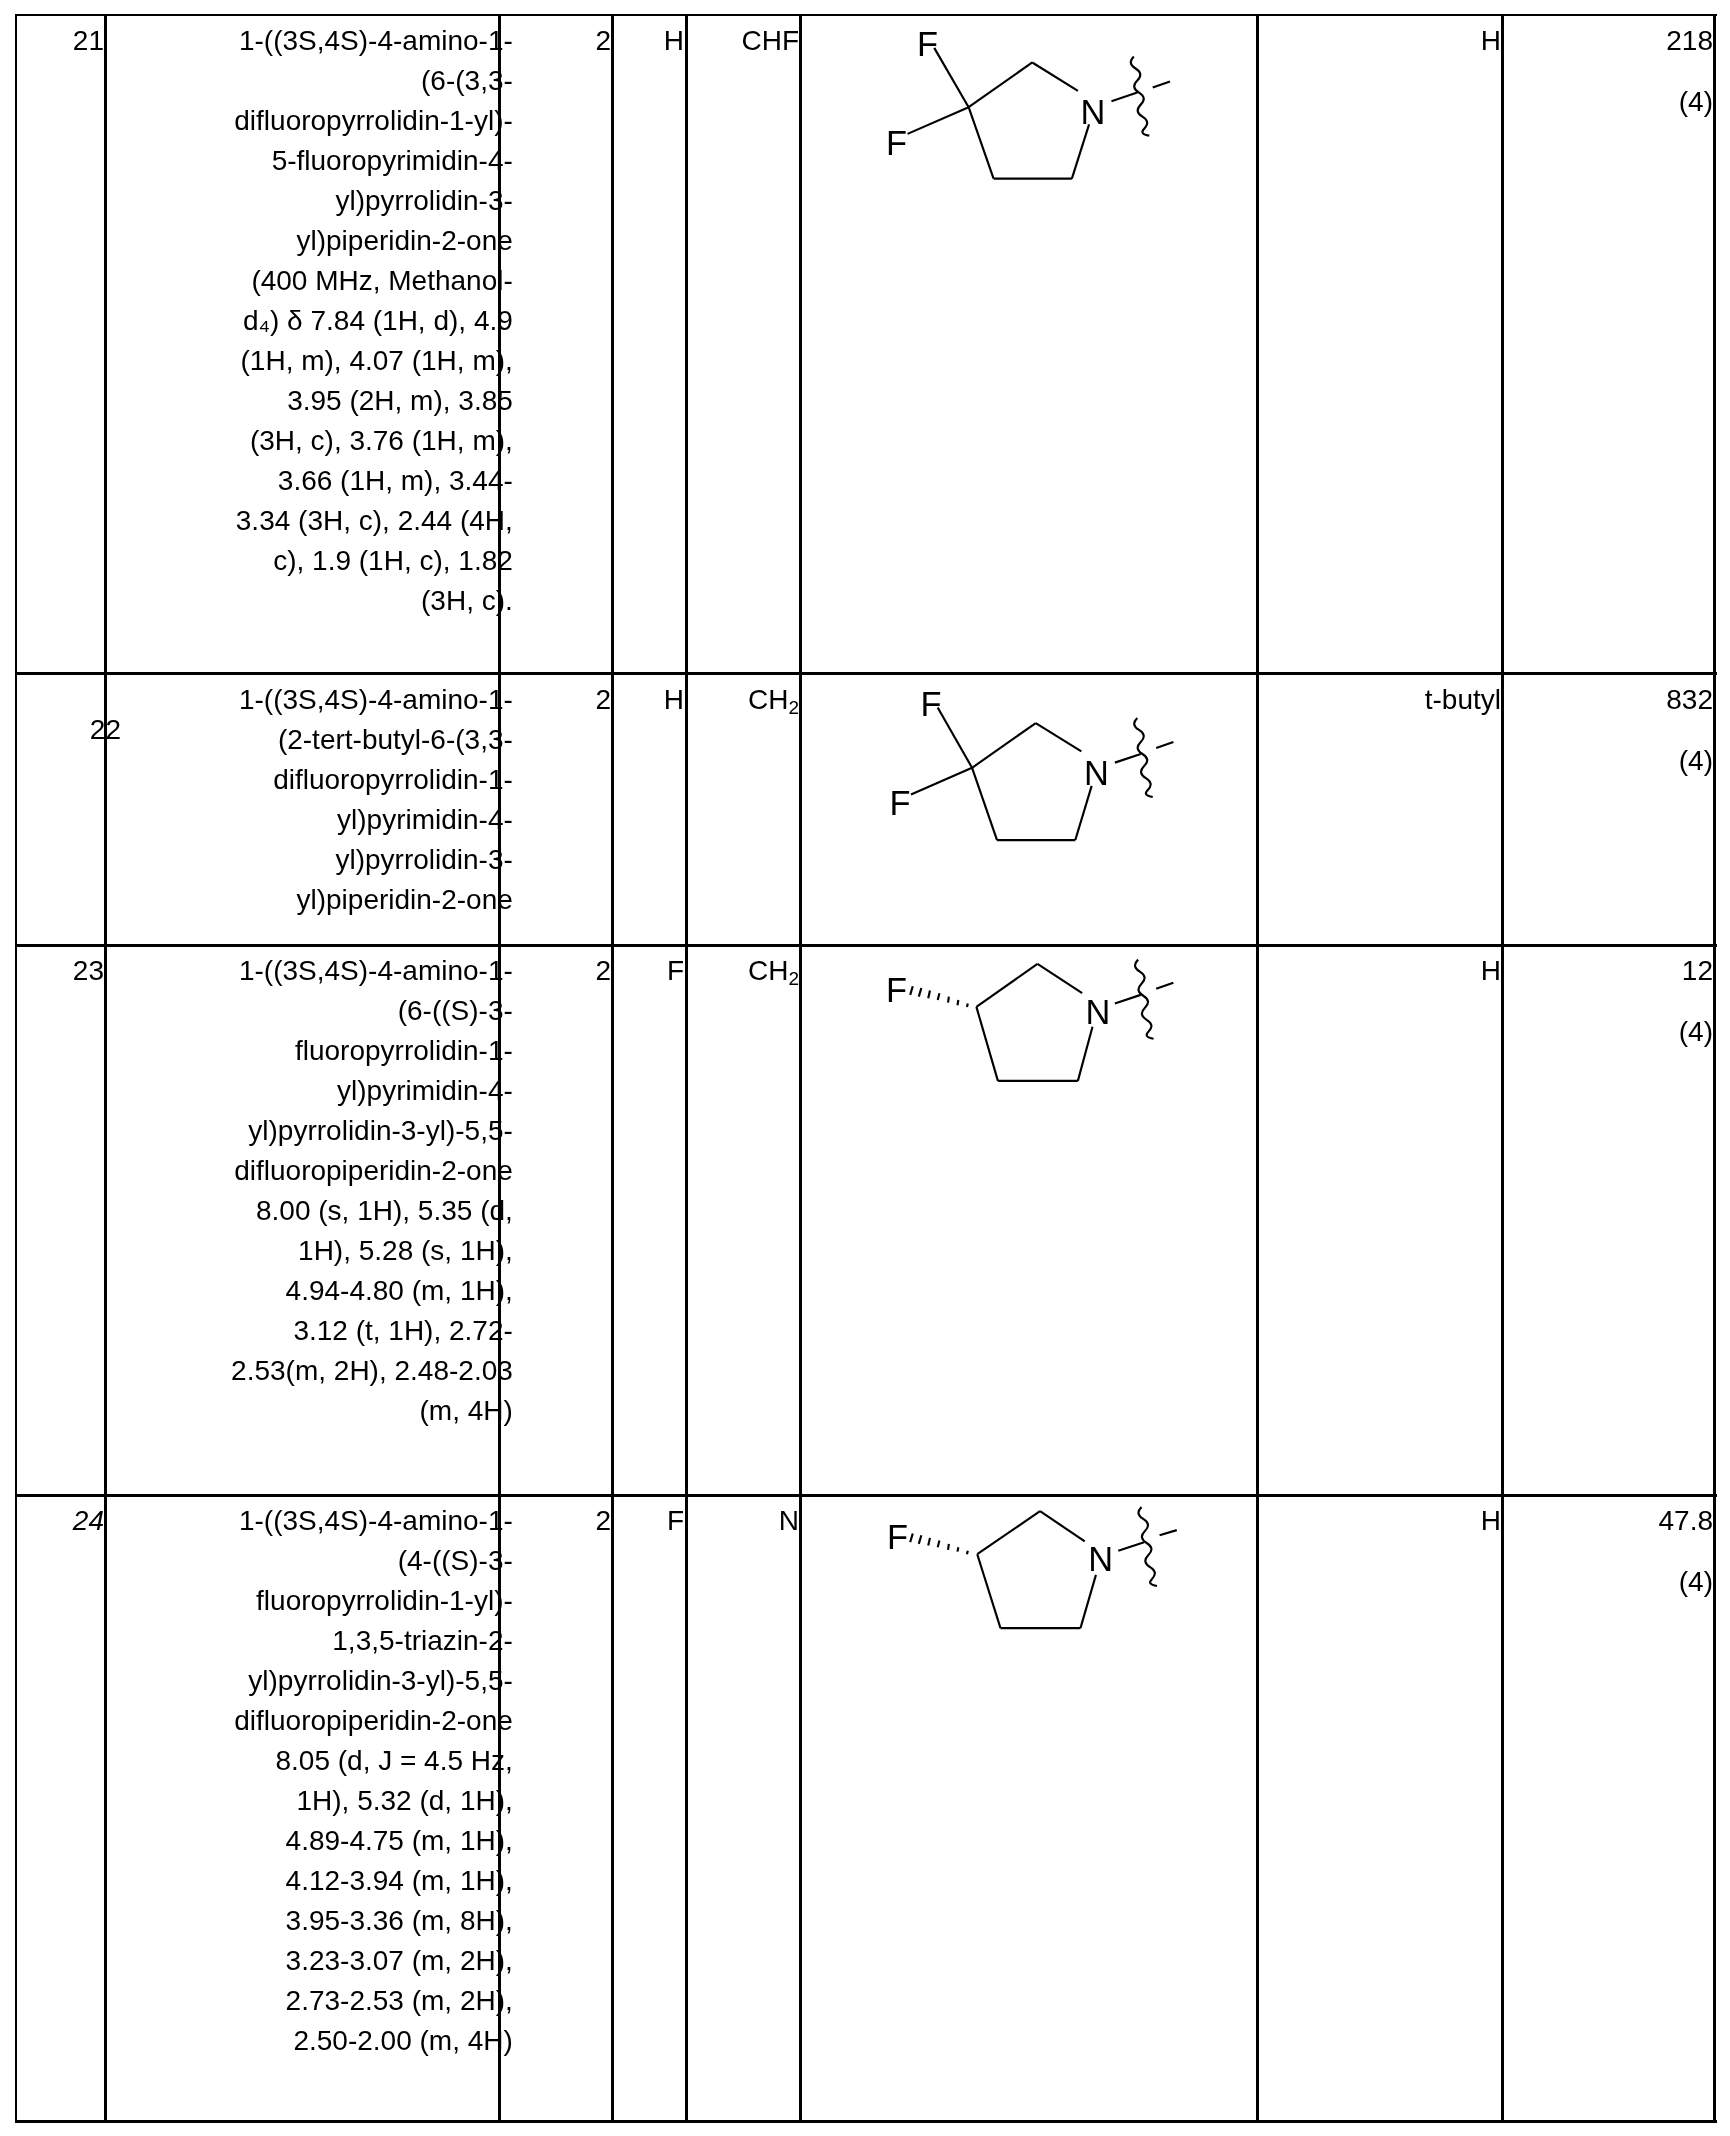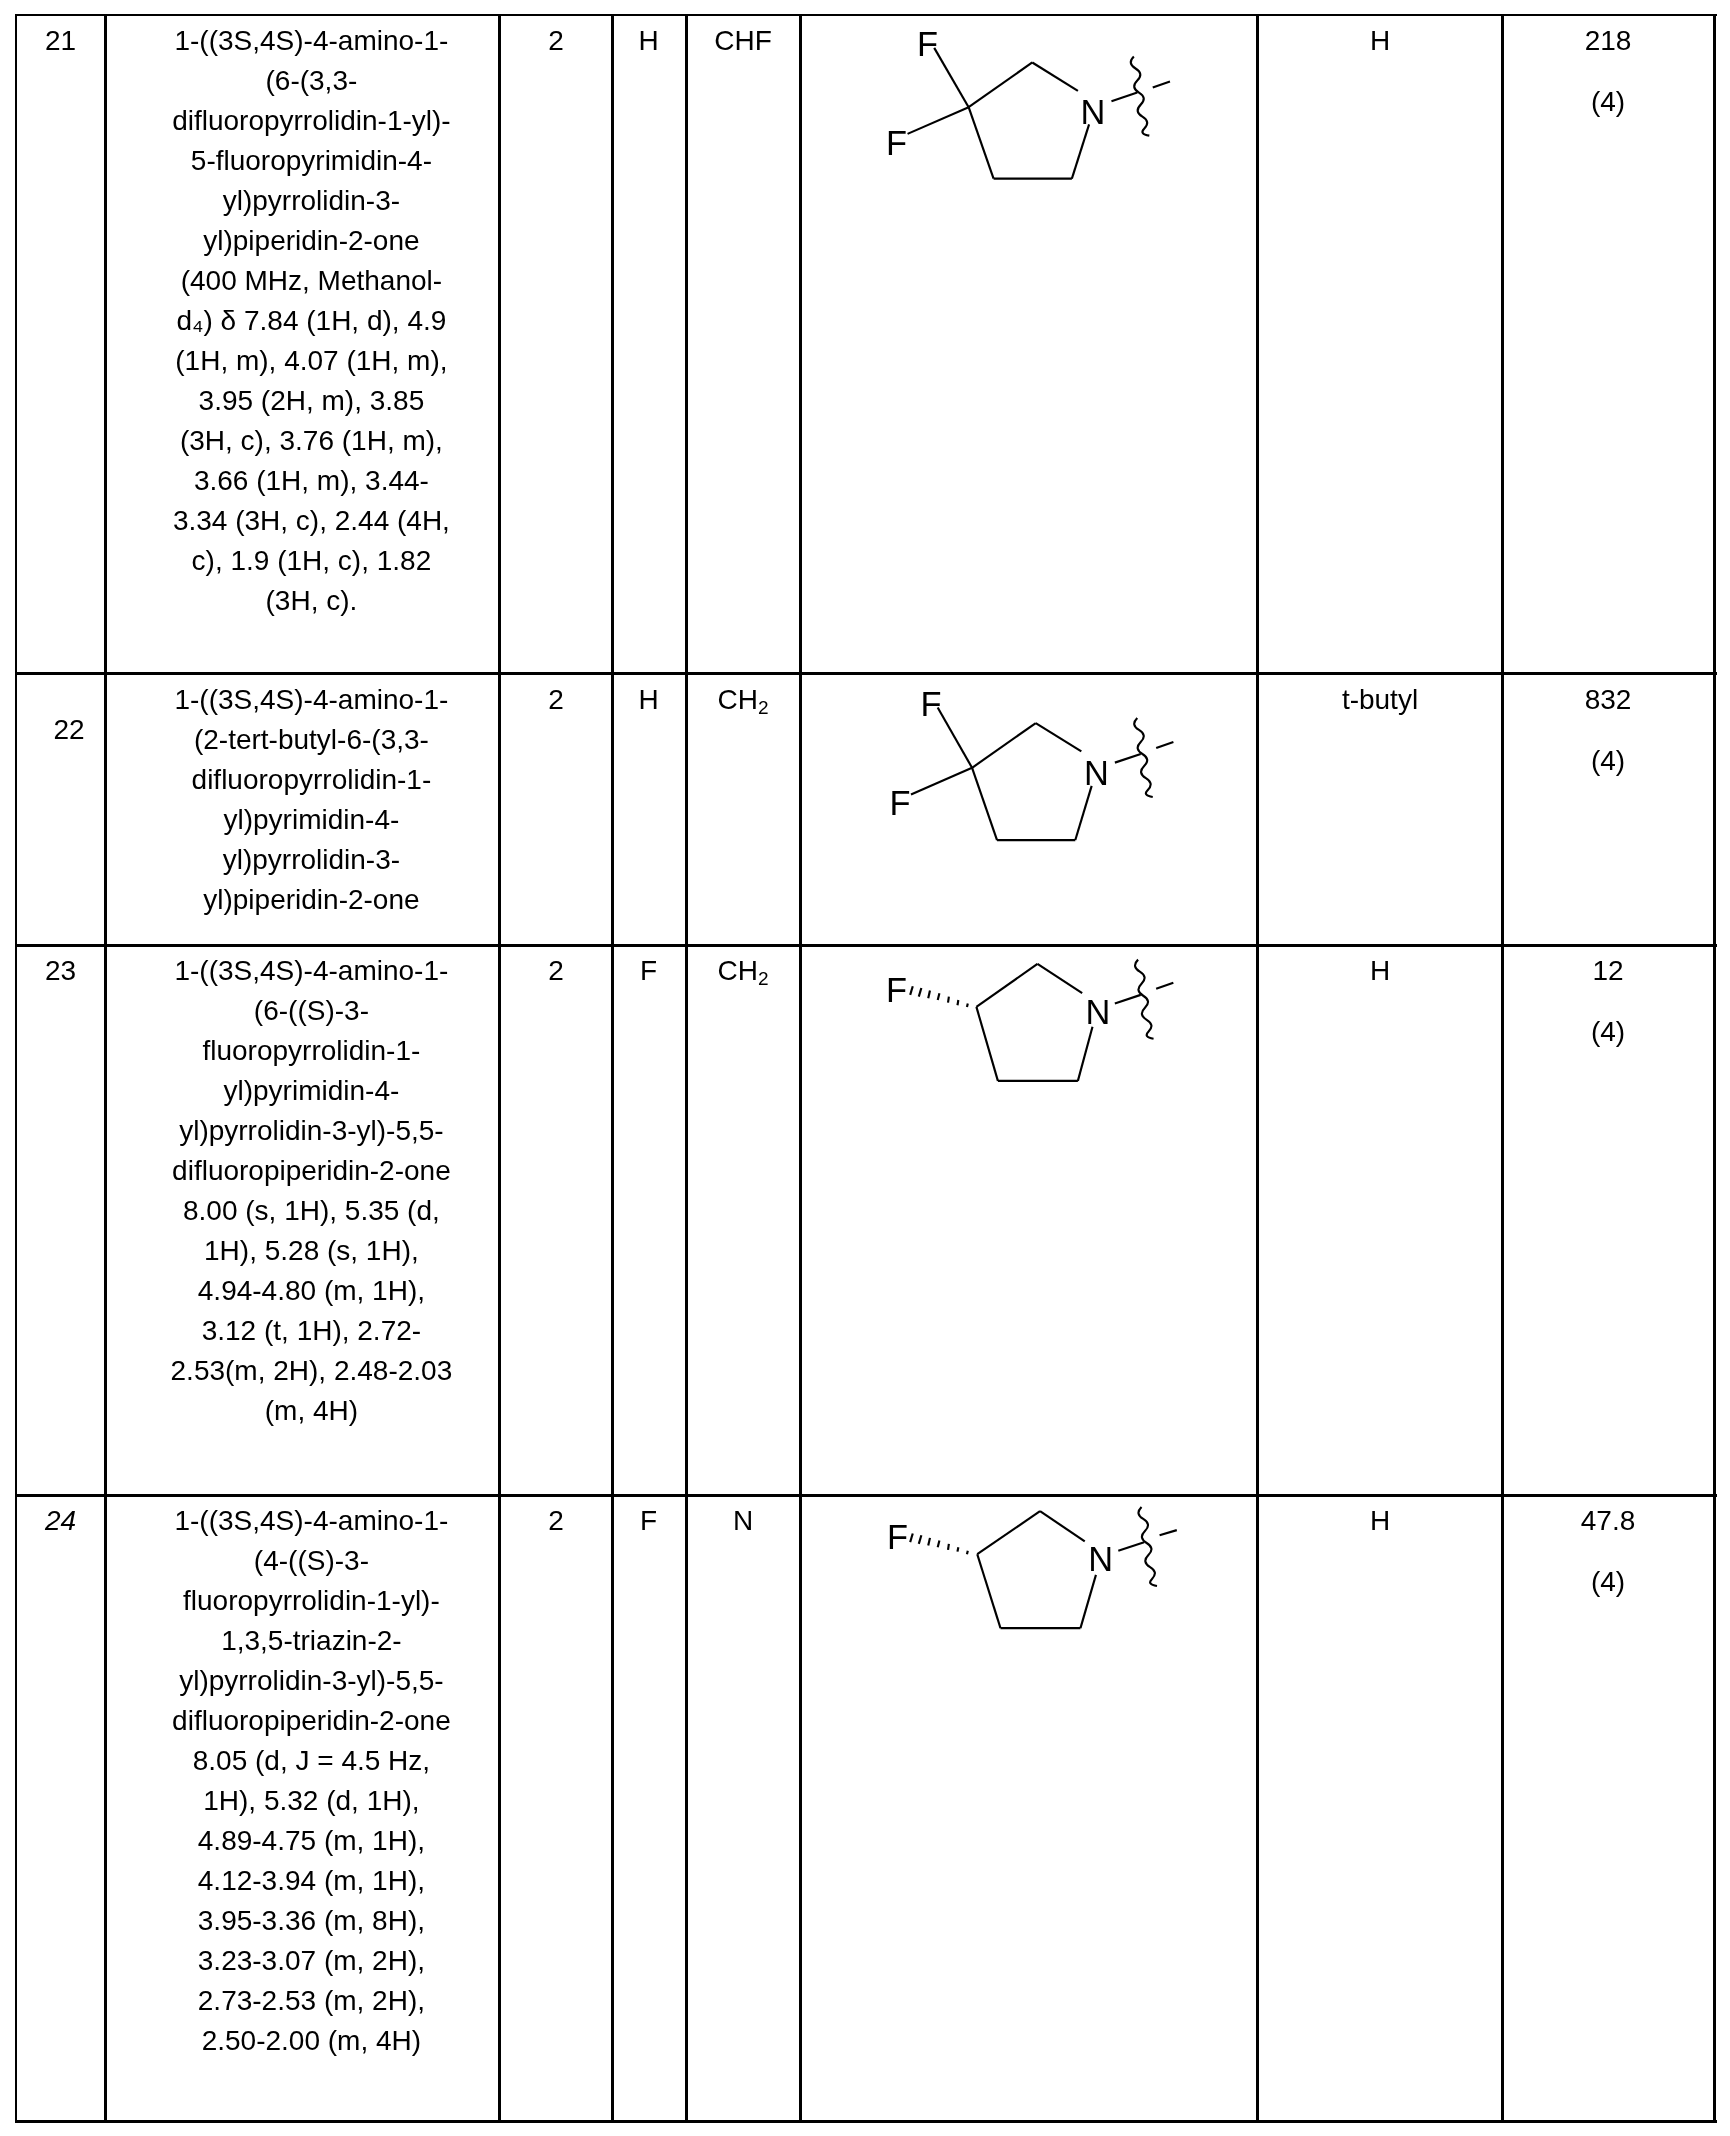--- a/index.html
+++ b/index.html
@@ -1,23 +1,23 @@
 <!DOCTYPE html>
 <html style="font-size:13.8px"><head>
 <meta charset="utf-8">
 <style>
   html, body { margin:0; padding:0; background:#ffffff; }
   body { width:1730px; height:2136px; position:relative; overflow:hidden;
          font-family:"Liberation Sans", sans-serif; color:#000; }
   .grid { position:absolute; left:0; top:0; width:1730px; height:2136px; }
   .hline { position:absolute; height:2.6px; background:#000; }
   .vline { position:absolute; width:2.6px; background:#000; }
-  .cell { position:absolute; box-sizing:border-box; text-align:center;
+  .cell { position:absolute; box-sizing:border-box; text-align:right;
           font-size:28px; line-height:40px; padding-top:5.2px; }
-  .cell.name { padding-left:23px; padding-right:5.2px; }
+  .cell.name { padding-left:23px; padding-right:5.2px;margin-left:20px; }
   .cell .val { display:block; }
   .cell .val2 { display:block; margin-top:20.6px; }
   .struct { position:absolute; }
   .struct svg { display:block; overflow:visible; }
   .struct text { font-family:"Liberation Sans", sans-serif; font-size:40px; fill:#000; }
   sub { font-size:19px; vertical-align:-5.2px; line-height:0; }
 </style>
 </head>
 <body>
 

